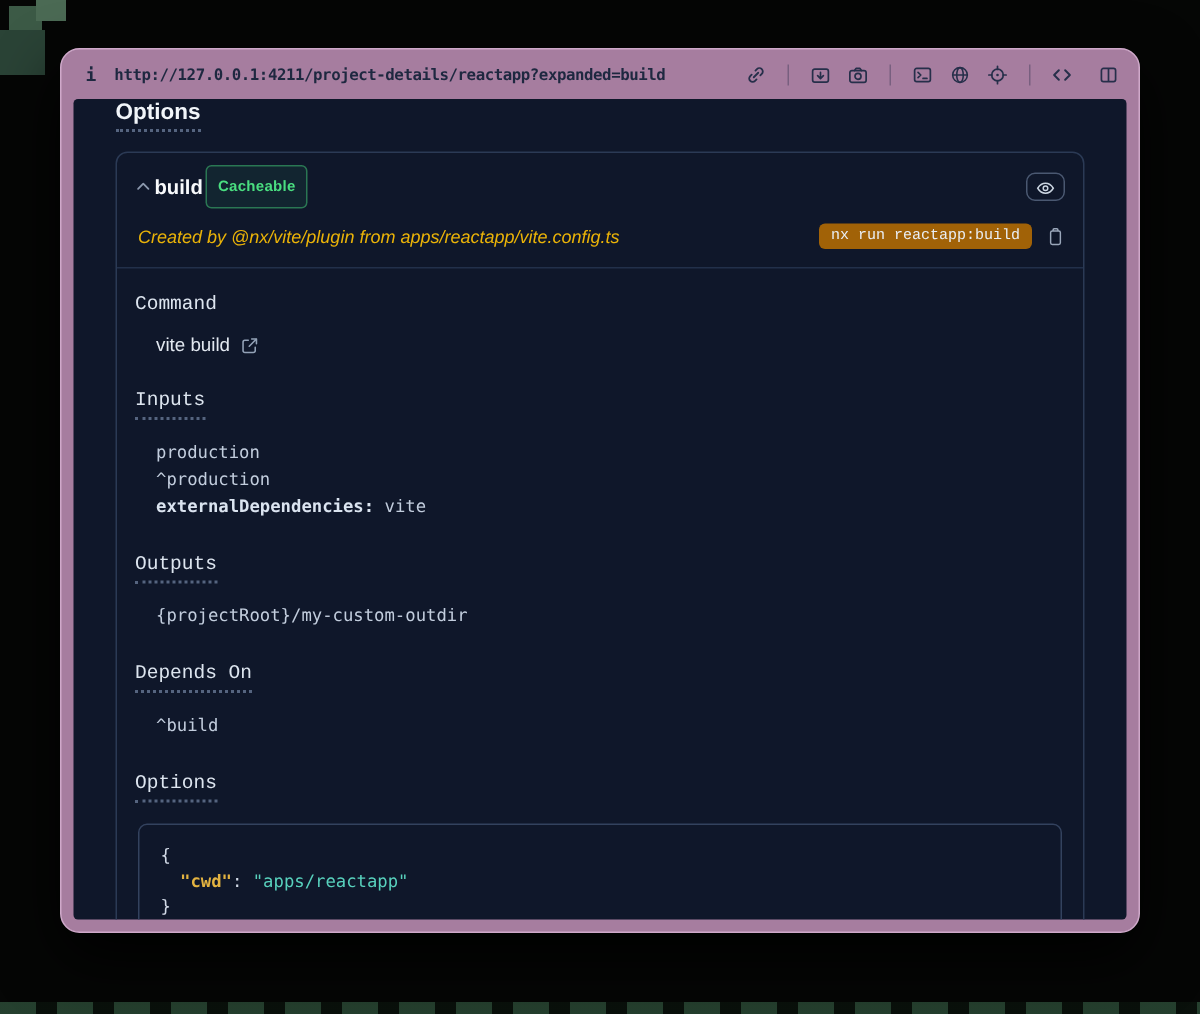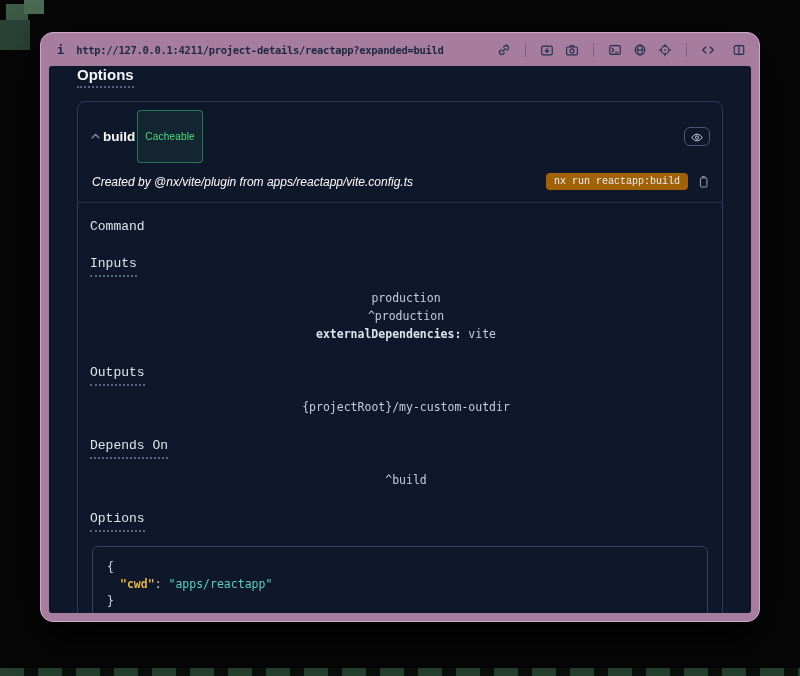--- a/index.html
+++ b/index.html
@@ -32,42 +32,42 @@
   .content { flex:1 1 auto; background:#0f172a; border-radius:3px; overflow:hidden; padding:0 28px; }
 
   .targets-h { margin-top:-5px; display:inline-block; font-size:15px; font-weight:700; color:#f1f5f9;
     border-bottom:2px dotted #55647f; padding-bottom:3px; }
 
   .card { border:1px solid #2b3a55; border-radius:8px; margin-top:13px; }
   .card-head { display:flex; align-items:center; gap:2px; padding:8px 12px; }
   .chev { color:#8b98ad; display:flex; }
   .chev svg { width:11px; height:11px; }
   .t-name { font-size:13.5px; font-weight:700; color:#f8fafc; }
-  .badge { font-size:10px; font-weight:400; color:#4ade80; border:1px solid rgba(74,222,128,.45);
-    background:rgba(74,222,128,.07); border-radius:4px; padding:20px 7px; letter-spacing:.2px;text-align:center; }
+  .badge { font-size:10px; font-weight:700; color:#4ade80; border:1px solid rgba(74,222,128,.45);
+    background:rgba(74,222,128,.07); border-radius:4px; padding:8px 7px; letter-spacing:.2px;text-align:center; }
   .eye-btn { margin-left:auto; border:1px solid #4a5871; border-radius:6px; padding:3px 5px 1px;
     color:#cbd5e1; background:transparent; cursor:pointer; display:flex; }
   .eye-btn svg { width:14px; height:13px; }
 
   .created-row { display:flex; align-items:center; padding:2px 12px 12px 14px; }
-  .created { font-size:12px; font-style:italic; color:#ffffff; }
+  .created { font-size:12px; font-style:italic; color:#eab308; }
   .run-chip { margin-left:auto; background:#a16207; color:#eaeff5; border-radius:4px;
     font-family:Liberation Mono, monospace; font-size:10px; padding:3px 8px; }
   .copy-btn { margin-left:9px; color:#9aa7ba; background:none; border:none; cursor:pointer; display:flex; }
   .copy-btn svg { width:13px; height:14px; }
 
   .card-body { border-top:1px solid #22304a; padding:0 14px 24px 12px; }
   .sec-h { font-size:13px; font-weight:500; color:#dde5ef; margin-top:22px; width:max-content;font-family:Liberation Mono, monospace; }
   .sec-h.first { margin-top:16px; }
   .dotted { border-bottom:2px dotted #55647f; padding-bottom:4px; }
   .cmd-row { margin:13px 0 0 14px; font-size:12.5px; color:#e2e8f0; display:flex; align-items:center; gap:7px; }
   .ext-btn { color:#93a2b7; background:none; border:none; cursor:pointer; display:flex; }
   .ext-btn svg { width:13px; height:13px; }
   .mono-list { margin:12px 0 0 14px; font-family:"DejaVu Sans Mono", monospace;
-    font-size:11.5px; color:#c2cddd; line-height:18px;text-align:center; }
+    font-size:11.5px; color:#c2cddd; line-height:18px; }
   .mono-list b { color:#dbe4f0; }
 
   .code-block { margin:14px 0 0 2px; border:1px solid #33425e; border-radius:6px; padding:12px 14px;
     font-family:"DejaVu Sans Mono", monospace; font-size:11.5px; line-height:17px; color:#d2dae7; }
   .code-indent { padding-left:13px; }
   .tok-key { color:#e3b341; font-weight:700; }
   .tok-str { color:#58d1bd; }
 </style>
 </head>
 <body>
@@ -175,20 +175,32 @@
                 <rect x="4.2" y="3" width="8" height="11.2" rx="1.4"></rect>
                 <path d="M6.2 3V2.2a.9.9 0 0 1 .9-.9h2.2a.9.9 0 0 1 .9.9V3"></path>
                 </svg>
             </span>
           </button>
         </div>
 
         <div class="card-body">
 
           <div class="sec-h first">Command</div>
+          <div class="cmd-row">
+            <span>vite build</span>
+            <button class="ext-btn">
+              <span style="display:flex;">
+                <svg viewBox="0 0 16 16" fill="none" stroke="currentColor" stroke-width="1.3" stroke-linecap="round" stroke-linejoin="round">
+                  <path d="M12.5 9.2V12a1.5 1.5 0 0 1-1.5 1.5H4A1.5 1.5 0 0 1 2.5 12V5A1.5 1.5 0 0 1 4 3.5h2.8"></path>
+                  <path d="M9.6 2.5h3.9v3.9"></path>
+                    <path d="M7.6 8.4L13.2 2.8"></path>
+                  </svg>
+              </span>
+            </button>
+          </div>
 
           <div class="sec-h dotted">Inputs</div>
           <div class="mono-list">
             <div>production</div>
             <div>^production</div>
             <div><b>externalDependencies:</b> <span>vite</span></div>
           </div>
 
           <div class="sec-h dotted">Outputs</div>
           <div class="mono-list">

